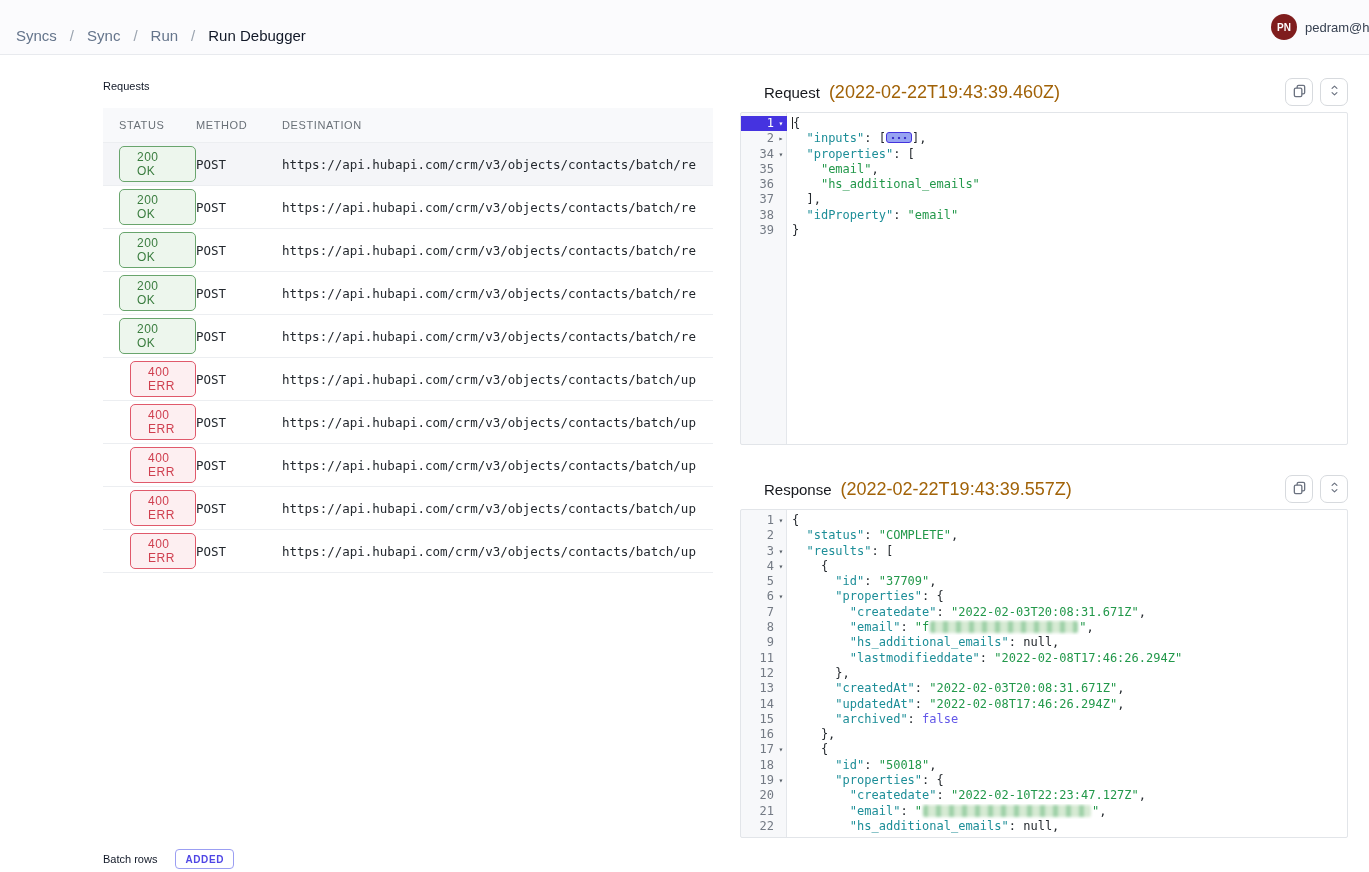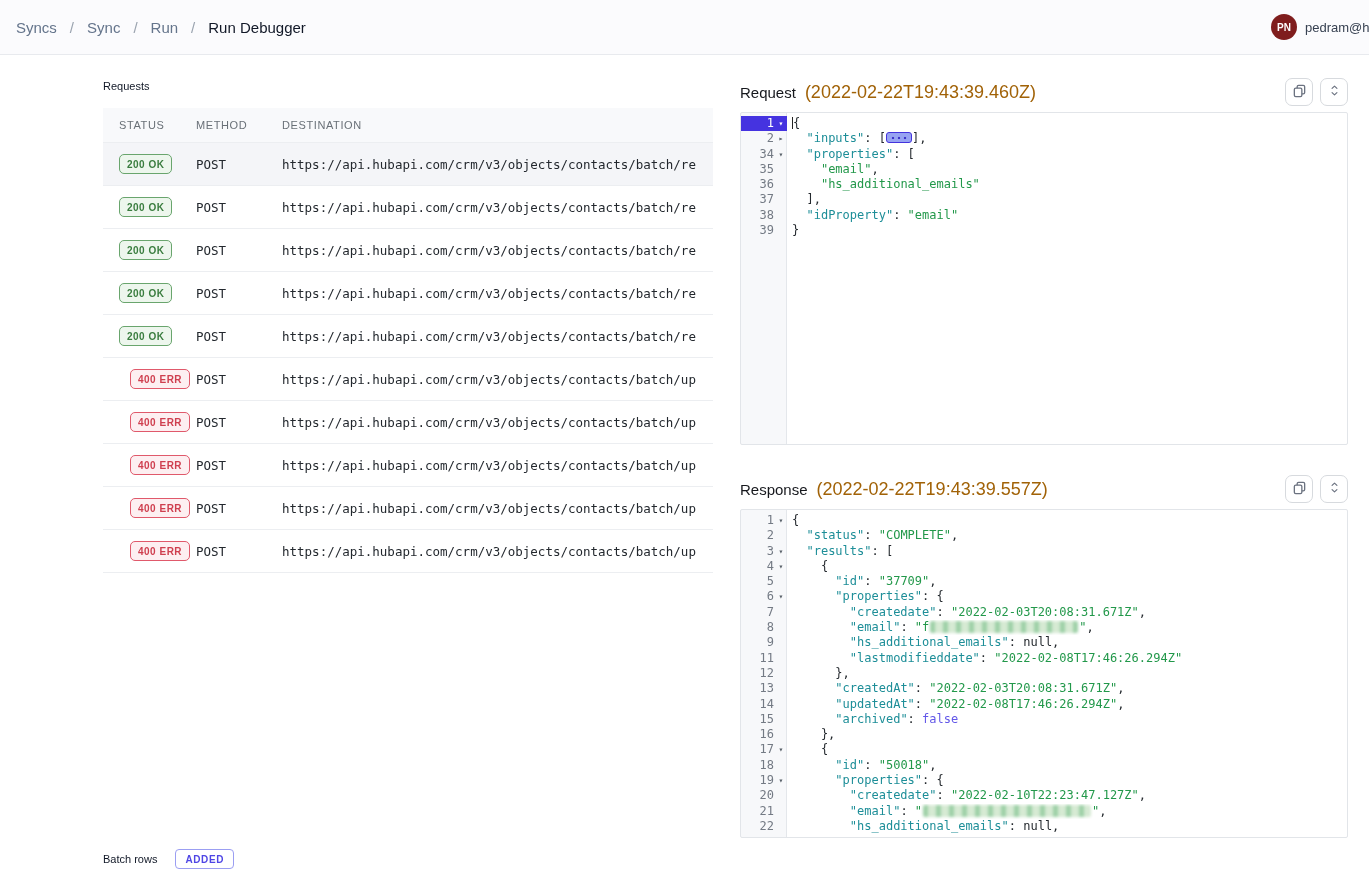--- a/index.html
+++ b/index.html
@@ -3,21 +3,21 @@
 <meta charset="utf-8">
 <style>
   * { margin:0; padding:0; box-sizing:border-box; }
   html,body { width:1369px; height:872px; overflow:hidden; background:#fff;
     font-family:"Liberation Sans", sans-serif; }
   .page { position:relative; width:1369px; height:872px; background:#fff; overflow:hidden; }
 
   
   .topbar { position:absolute; left:0; top:0; width:1369px; height:55px;
     background:#fbfbfd; border-bottom:1px solid #e8eaee; }
-  .crumbs { position:absolute; left:16px; top:0; height:55px; display:flex; align-items:center;
+  .crumbs { position:absolute; left:16px; top:8px; height:55px; display:flex; align-items:center;
     gap:13px; font-size:15px; color:#64748b; white-space:nowrap; }
   .crumb { color:#64748b; cursor:pointer; }
   .crumb.current { color:#111827; }
   .crumb-sep { color:#9aa3af; }
   .user { position:absolute; left:1271px; top:14px; display:flex; align-items:center; gap:8px;
     white-space:nowrap; cursor:pointer; }
   .avatar { width:26px; height:26px; border-radius:50%; background:#7f1d1d; color:#ffffff;
     font-size:10px; font-weight:700; display:flex; align-items:center; justify-content:center; }
   .user-email { font-size:13px; color:#374151; }
 
@@ -28,33 +28,33 @@
   .thead { display:flex; align-items:center; height:35px; background:#f8f9fb;
     border-bottom:1px solid #eceef1; }
   .th { font-size:11px; font-weight:500; letter-spacing:.6px; color:#697077; }
   .trow { display:flex; align-items:center; height:43px; background:#fff;
     border-bottom:1px solid #eceef1; cursor:pointer; }
   .trow.sel { background:#f4f5f8; }
   .c-status { width:93px; padding-left:16px; flex:0 0 93px; }
   .c-method { width:86px; flex:0 0 86px; }
   .c-dest { flex:1; overflow:hidden; white-space:nowrap; }
   .mono { font-family:"DejaVu Sans Mono", monospace; font-size:12.5px; color:#23282e; }
-  .badge { display:inline-block; font-size:10px; font-weight:700; letter-spacing:.5px;
-    padding:4px 7px 3px; border-radius:5px; line-height:1.1; }
+  .badge { display:inline-block; font-size:12px; font-weight:400; letter-spacing:.5px;
+    padding:4px 17px 3px; border-radius:5px; line-height:1.1; }
   .badge.ok  { color:#3a7d3f; border:1px solid #69a56d; background:#edf6ed; }
   .badge.err { color:#cf3f4f; border:1px solid #e0596b; background:#fdeff1;margin-left:11px; }
 
   .batch { margin-top:276px; display:flex; align-items:center; gap:18px; }
   .added-badge { display:inline-block; font-size:10px; font-weight:600; letter-spacing:.6px;
     color:#4f46e5; border:1px solid #9b9ef2; border-radius:4px; padding:4px 9px 3px; background:#fff; }
 
   
   .right-col { position:absolute; left:740px; top:78px; width:608px; }
   .panel-head { display:flex; align-items:center; height:28px; }
-  .panel-title { font-size:15px; font-weight:500; color:#16181d; }
+  .panel-title { font-size:15px; font-weight:500; color:#16181d;margin-left:24px; }
   .panel-ts { font-size:18px; color:#a16207; margin-left:9px;text-align:center; }
   .panel-actions { margin-left:auto; display:flex; gap:7px; }
   .icon-btn { width:28px; height:28px; border:1px solid #d7dade; border-radius:7px; background:#fff;
     display:flex; align-items:center; justify-content:center; cursor:pointer; }
   .icon-btn svg { stroke:#6b7280; fill:none; stroke-width:1.4; stroke-linecap:round; stroke-linejoin:round; }
 
   
   .editor { margin-top:6px; width:608px; border:1px solid #e2e5e9; border-radius:2px;
     overflow:hidden; background:linear-gradient(to right,#f7f8fa 0,#f7f8fa 45px,#e4e7eb 45px,#e4e7eb 46px,#ffffff 46px); }
   .editor.req { height:333px; }

